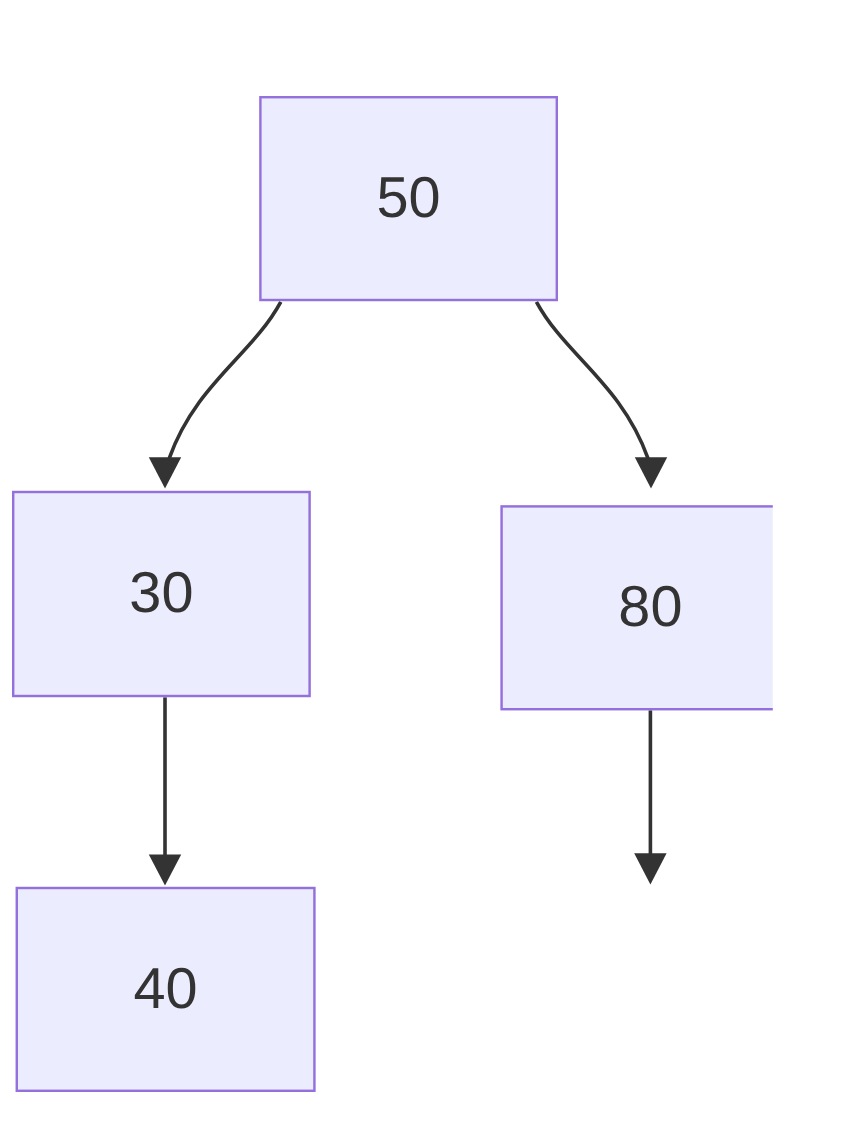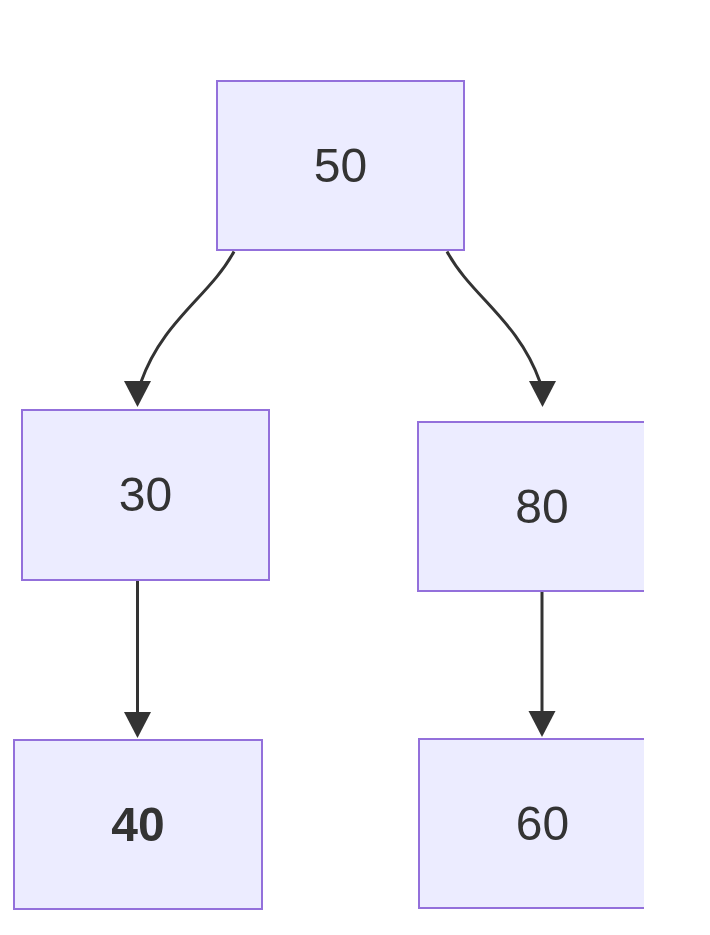--- a/index.html
+++ b/index.html
@@ -68,26 +68,23 @@
     <path class="edge" d="M137.5,581 L137.5,714"></path>
     <polygon class="arrowhead" points="124,712 151,712 137.5,738"></polygon>
 
     <path class="edge" d="M542,580 L542,713"></path>
     <polygon class="arrowhead" points="528.5,711 555.5,711 542,737"></polygon>
   </svg>
 
   <div class="node" style="left: 216px; top: 80px; width: 249px; height: 171px;">
     <span class="node-label">50</span>
   </div>
-  <div class="node" style="left: 21px; top: 409px; width: 249px; height: 172px;">
+  <div class="node" style="left: 10px; top: 409px; width: 249px; height: 172px;">
     <span class="node-label">30</span>
   </div>
   <div class="node" style="left: 417px; top: 421px; width: 250px; height: 171px;">
     <span class="node-label">80</span>
   </div>
-  <div class="node" style="left: 13px; top: 739px; width: 250px; height: 171px; font-weight: bold;">
+  <div class="node" style="left: 13px; top: 739px; width: 250px; height: 171px;">
     <span class="node-label">40</span>
-  </div>
-  <div class="node" style="left: 418px; top: 738px; width: 249px; height: 171px;">
-    <span class="node-label">60</span>
   </div>
 
 </div>
 
 </body></html>

